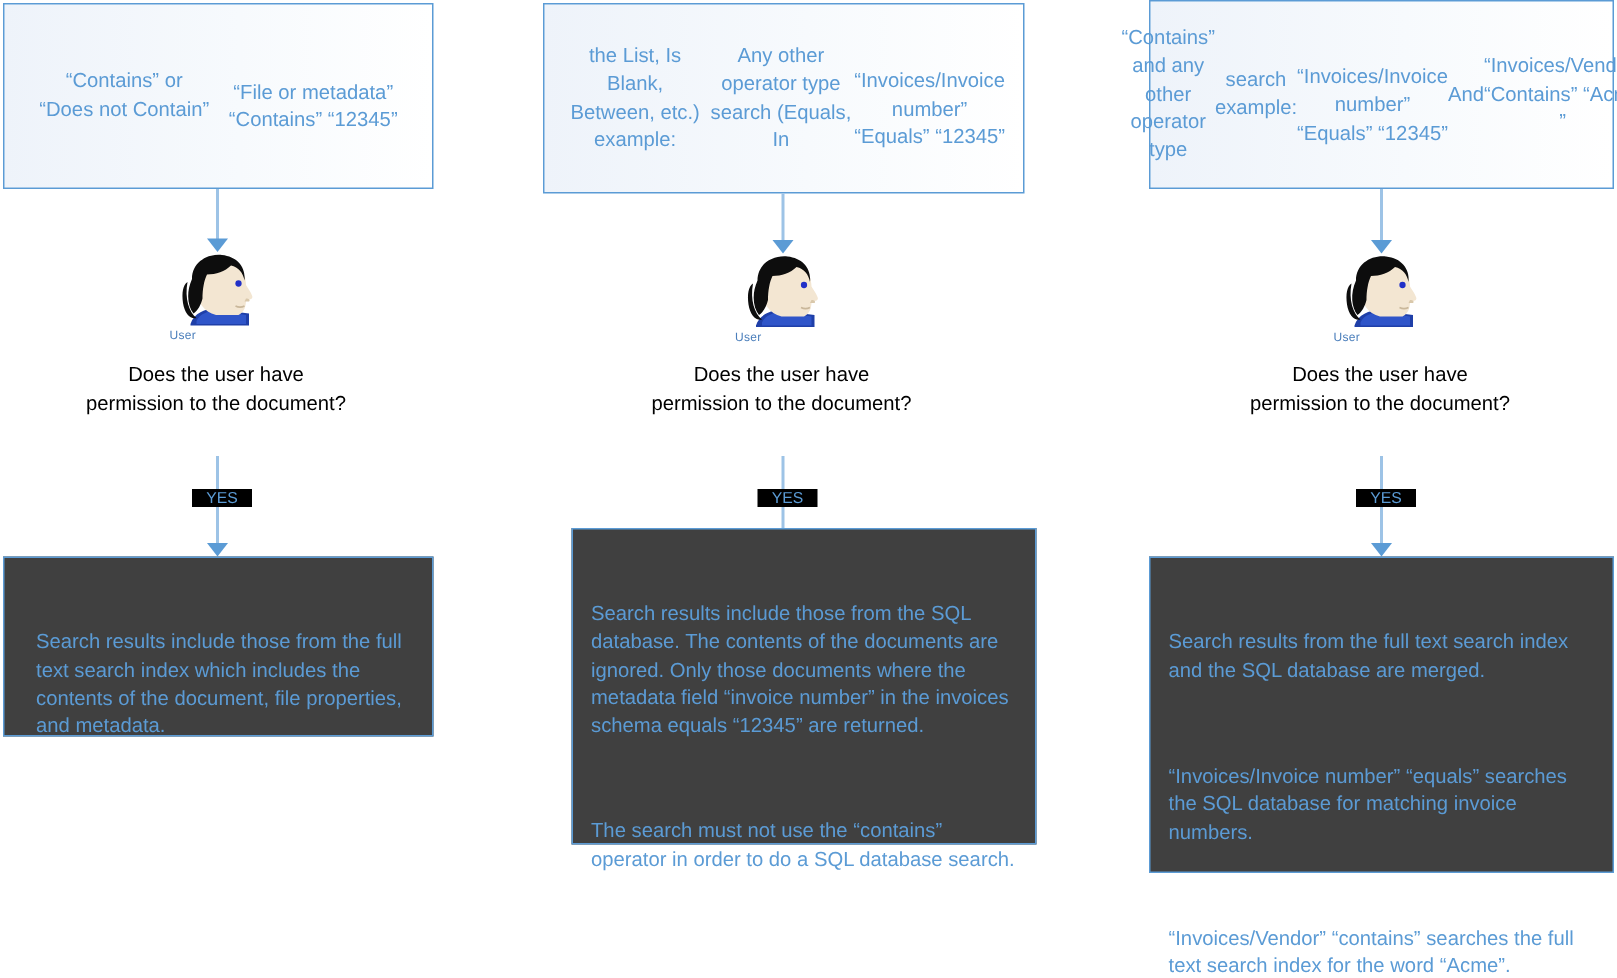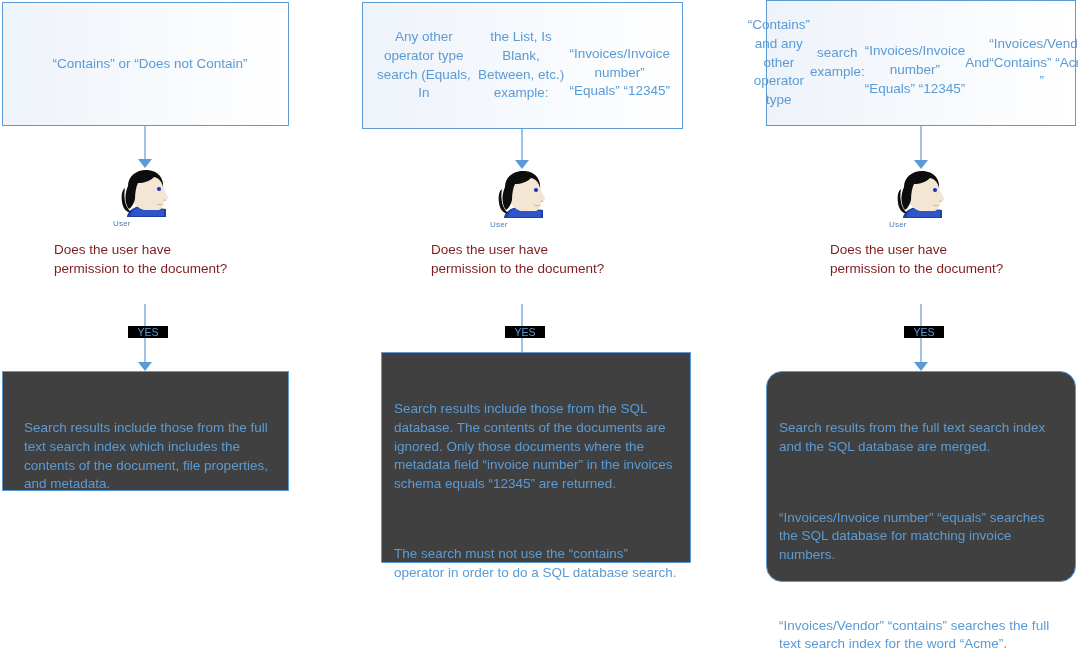--- a/index.html
+++ b/index.html
@@ -55,21 +55,21 @@
   .col1 { left: 2px;   width: 287px; padding-left: 21px; }
   .col2 { left: 362px; width: 321px; }
   .col3 { left: 766px; width: 310px; }
 
   .prompt.col1 { top: 2px;  height: 124px; }
   .prompt.col2 { top: 2px;  height: 127px; }
   .prompt.col3 { top: 0px;  height: 126px; }
 
   .result.col1 { top: 371px; height: 120px; }
   .result.col2 { left: 381px; width: 310px; top: 352px; height: 211px; }
-  .result.col3 { top: 371px; height: 211px; border-radius: 16px; }
+  .result.col3 { top: 371px; height: 211px; }
 
   
   .arrow {
     position: absolute;
     width: 14px;
   }
   .arrow .line {
     position: absolute;
     left: 6px;
     top: 0;
@@ -111,33 +111,35 @@
   .user-label {
     font-size: 8px;
     color: #4a7ebb;
     margin-top: -1px;
     letter-spacing: .2px;
   }
 
   
   .question {
     position: absolute;
-    color: #7f1d1d;
+    color: #000000;
     font-size: 13.5px;
     line-height: 1.42;
+    text-align: center;
     width: 180px;
   }
 </style>
 </head>
 <body>
 
 <div class="canvas">
 
   <div class="box prompt col1">
     <p>“Contains” or “Does not Contain”</p>
+    <p class="spacer-before">“File or metadata” “Contains” “12345”</p>
   </div>
 
   <div class="arrow" style="left:138px; top:126px; height:42px;">
     <div class="line"></div>
     <div class="head"></div>
   </div>
 
   <div class="user-node" style="left:113px; top:168px;">
     <svg width="62" height="52" viewBox="0 0 62 52">
       <path d="M13 48 C16 38, 30 36, 36 39 L52 41 L52 49 L13 49 Z" fill="#1f3fa8"></path>
@@ -158,22 +160,22 @@
     <div class="line"></div>
     <div class="head"></div>
   </div>
   <div class="yes-label" style="left:128px; top:326px;">YES</div>
 
   <div class="box result col1">
     <p>Search results include those from the full text search index which includes the contents of the document, file properties, and metadata.</p>
   </div>
 
   <div class="box prompt col2">
+    <p>the List, Is Blank, Between, etc.) example:</p>
     <p>Any other operator type search (Equals, In</p>
-    <p>the List, Is Blank, Between, etc.) example:</p>
     <p class="spacer-before">“Invoices/Invoice number” “Equals” “12345”</p>
   </div>
 
   <div class="arrow" style="left:515px; top:129px; height:40px;">
     <div class="line"></div>
     <div class="head"></div>
   </div>
 
   <div class="user-node" style="left:490px; top:169px;">
     <svg width="62" height="52" viewBox="0 0 62 52">

